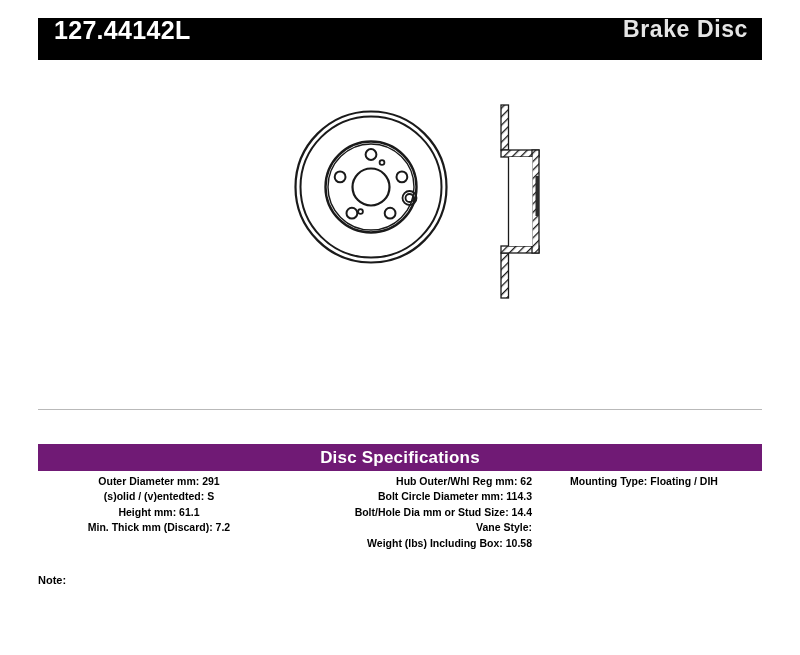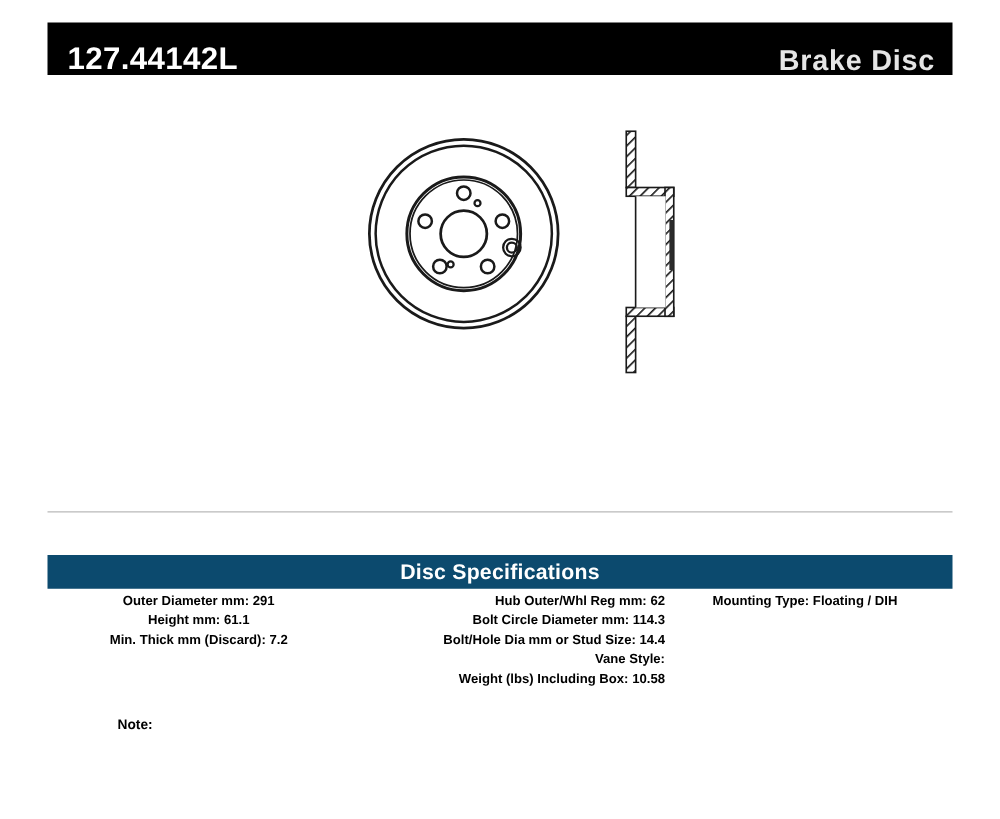--- a/index.html
+++ b/index.html
@@ -25,21 +25,21 @@
 
   
   .header-bar {
     position: absolute;
     left: 38px;
     top: 18px;
     width: 724px;
     height: 42px;
     background: #000000;
     display: flex;
-    align-items: flex-end;
+    align-items: flex-start;
     justify-content: space-between;
     box-sizing: border-box;
     padding: 0 14px 0 16px;
   }
   .part-number {
     color: #ffffff;
     font-size: 25px;
     font-weight: bold;
     letter-spacing: 0.3px;
     line-height: 1;
@@ -74,21 +74,21 @@
     background: #b9b9b9;
   }
 
   
   .spec-title-bar {
     position: absolute;
     left: 38px;
     top: 444px;
     width: 724px;
     height: 27px;
-    background: #0c4a6e;
+    background: #701a75;
     display: flex;
     align-items: center;
     justify-content: center;
   }
   .spec-title {
     color: #ffffff;
     font-size: 17px;
     font-weight: bold;
     letter-spacing: 0.2px;
     line-height: 1;
@@ -136,21 +136,20 @@
   .note-area {
     position: absolute;
     left: 38px;
     top: 570px;
     width: 724px;
   }
   .note-label {
     font-size: 11px;
     font-weight: bold;
     color: #000000;
-    margin-left: 56px;
     display: inline-block;
   }
   .note-value {
     font-size: 11px;
     font-weight: bold;
     color: #000000;
     display: inline-block;
     min-width: 4px;
   }
 </style>
@@ -224,20 +223,24 @@
   </div>
 
   <div class="spec-columns">
 
     <div class="spec-col col-left">
       <div class="spec-row">
         <span>Outer Diameter mm:</span>
         <span class="spec-value">291</span>
       </div>
       <div class="spec-row">
+        <span>(s)olid / (v)entedted:</span>
+        <span class="spec-value">S</span>
+      </div>
+      <div class="spec-row">
         <span>Height mm:</span>
         <span class="spec-value">61.1</span>
       </div>
       <div class="spec-row">
         <span>Min. Thick mm (Discard):</span>
         <span class="spec-value">7.2</span>
       </div>
     </div>
 
     <div class="spec-col col-mid">

